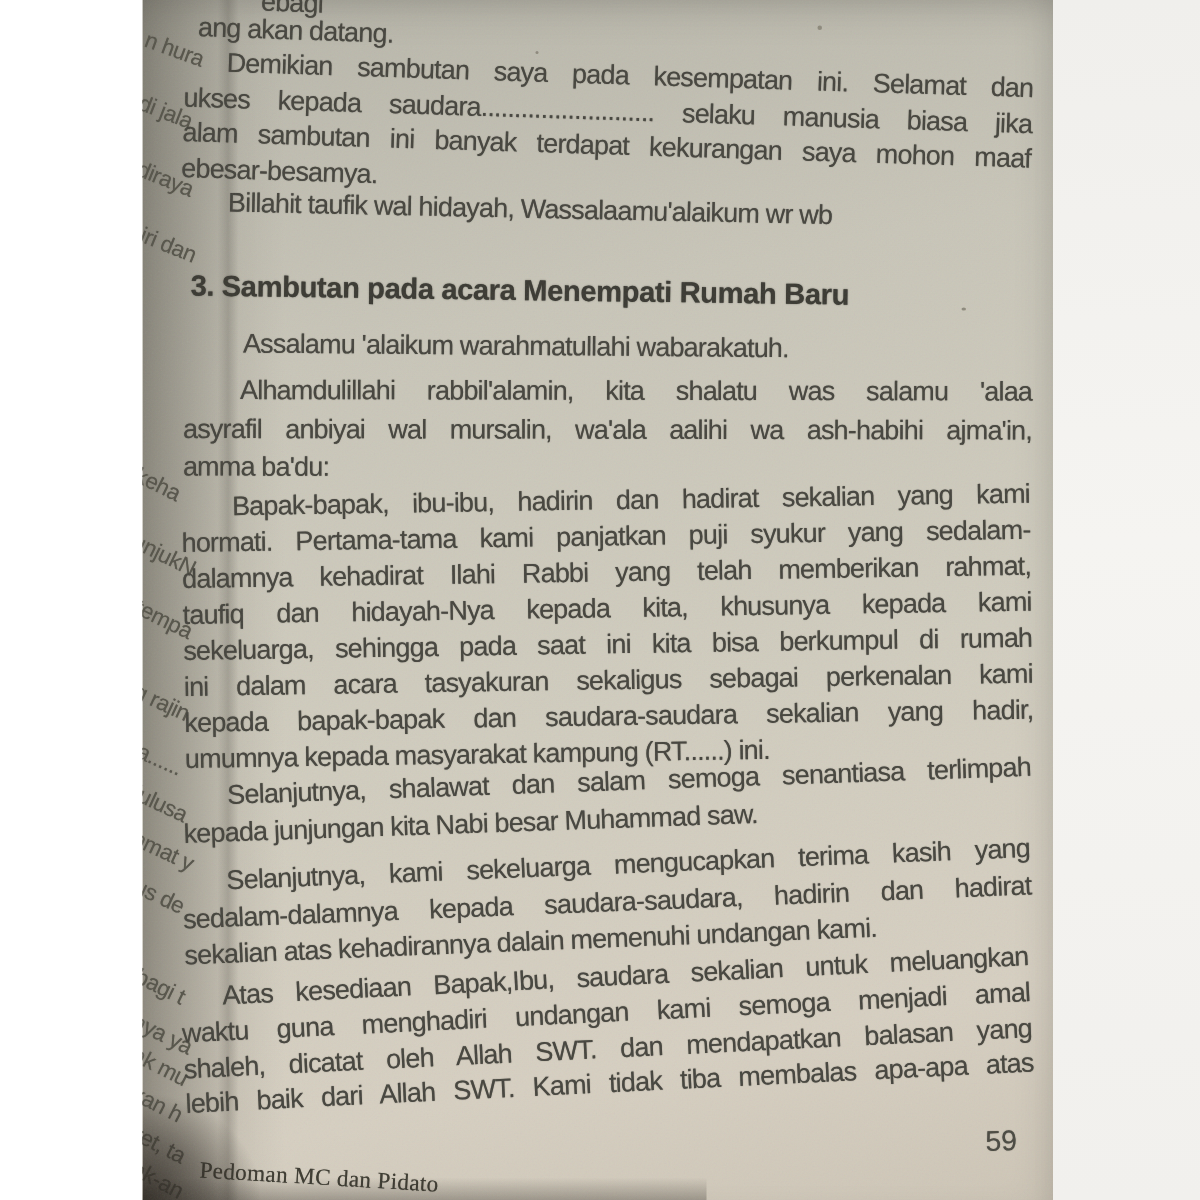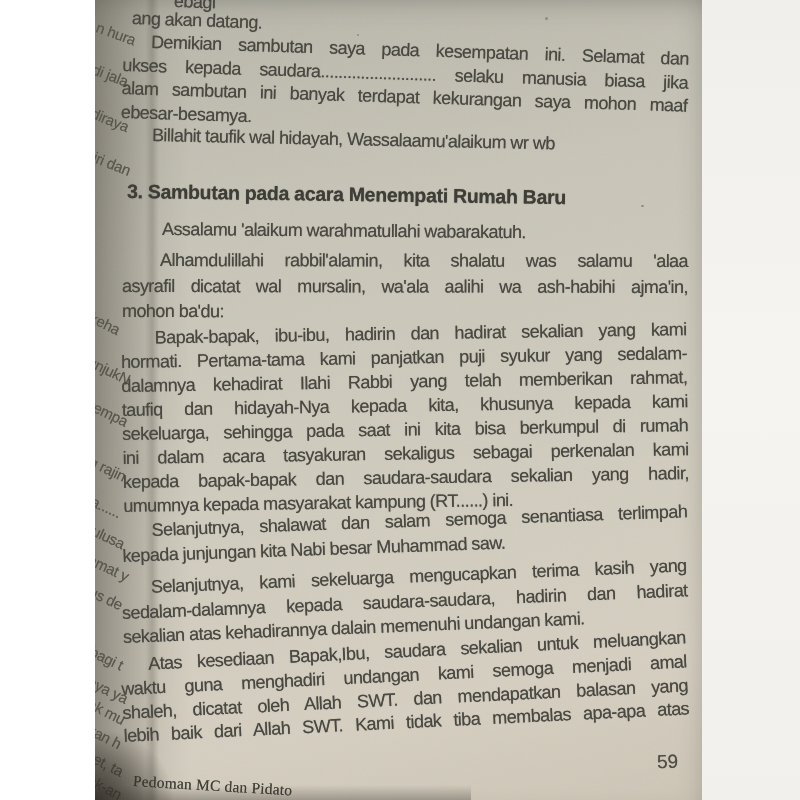--- a/index.html
+++ b/index.html
@@ -108,22 +108,22 @@
         <div class="tline" style="text-indent: 28px;">Demikian sambutan saya pada kesempatan ini. Selamat dan</div>
         <div class="tline">ukses kepada saudara.......................... selaku manusia biasa jika</div>
         <div class="tline">alam sambutan ini banyak terdapat kekurangan saya mohon maaf</div>
         <div class="tline end">ebesar-besamya.</div>
       </div>
       <div class="block line" style="top: 125px; left: 30px; transform: rotate(1.2deg);">Billahit taufik wal hidayah, Wassalaamu'alaikum wr wb</div>
       <div class="block heading" style="top: 180px; left: 5px; transform: rotate(0.8deg);">3. Sambutan pada acara Menempati Rumah Baru</div>
       <div class="block line" style="top: 219px; left: 40px; transform: rotate(0.5deg);">Assalamu 'alaikum warahmatullahi wabarakatuh.</div>
       <div class="block para" style="top: 248px; transform: rotate(0.1deg); line-height: 25.5px;">
         <div class="tline" style="text-indent: 38px;">Alhamdulillahi rabbil'alamin, kita shalatu was salamu 'alaa</div>
-        <div class="tline">asyrafil dicatat wal mursalin, wa'ala aalihi wa ash-habihi ajma'in,</div>
-        <div class="tline end">mohon ba'du:</div>
+        <div class="tline">asyrafil anbiyai wal mursalin, wa'ala aalihi wa ash-habihi ajma'in,</div>
+        <div class="tline end">amma ba'du:</div>
       </div>
       <div class="block para" style="top: 326px; transform: rotate(-0.9deg); line-height: 24px;">
         <div class="tline" style="text-indent: 34px;">Bapak-bapak, ibu-ibu, hadirin dan hadirat sekalian yang kami</div>
         <div class="tline">hormati. Pertama-tama kami panjatkan puji syukur yang sedalam-</div>
         <div class="tline">dalamnya kehadirat Ilahi Rabbi yang telah memberikan rahmat,</div>
         <div class="tline">taufiq dan hidayah-Nya kepada kita, khusunya kepada kami</div>
         <div class="tline">sekeluarga, sehingga pada saat ini kita bisa berkumpul di rumah</div>
         <div class="tline">ini dalam acara tasyakuran sekaligus sebagai perkenalan kami</div>
         <div class="tline">kepada bapak-bapak dan saudara-saudara sekalian yang hadir,</div>
         <div class="tline end">umumnya kepada masyarakat kampung (RT......) ini.</div>

